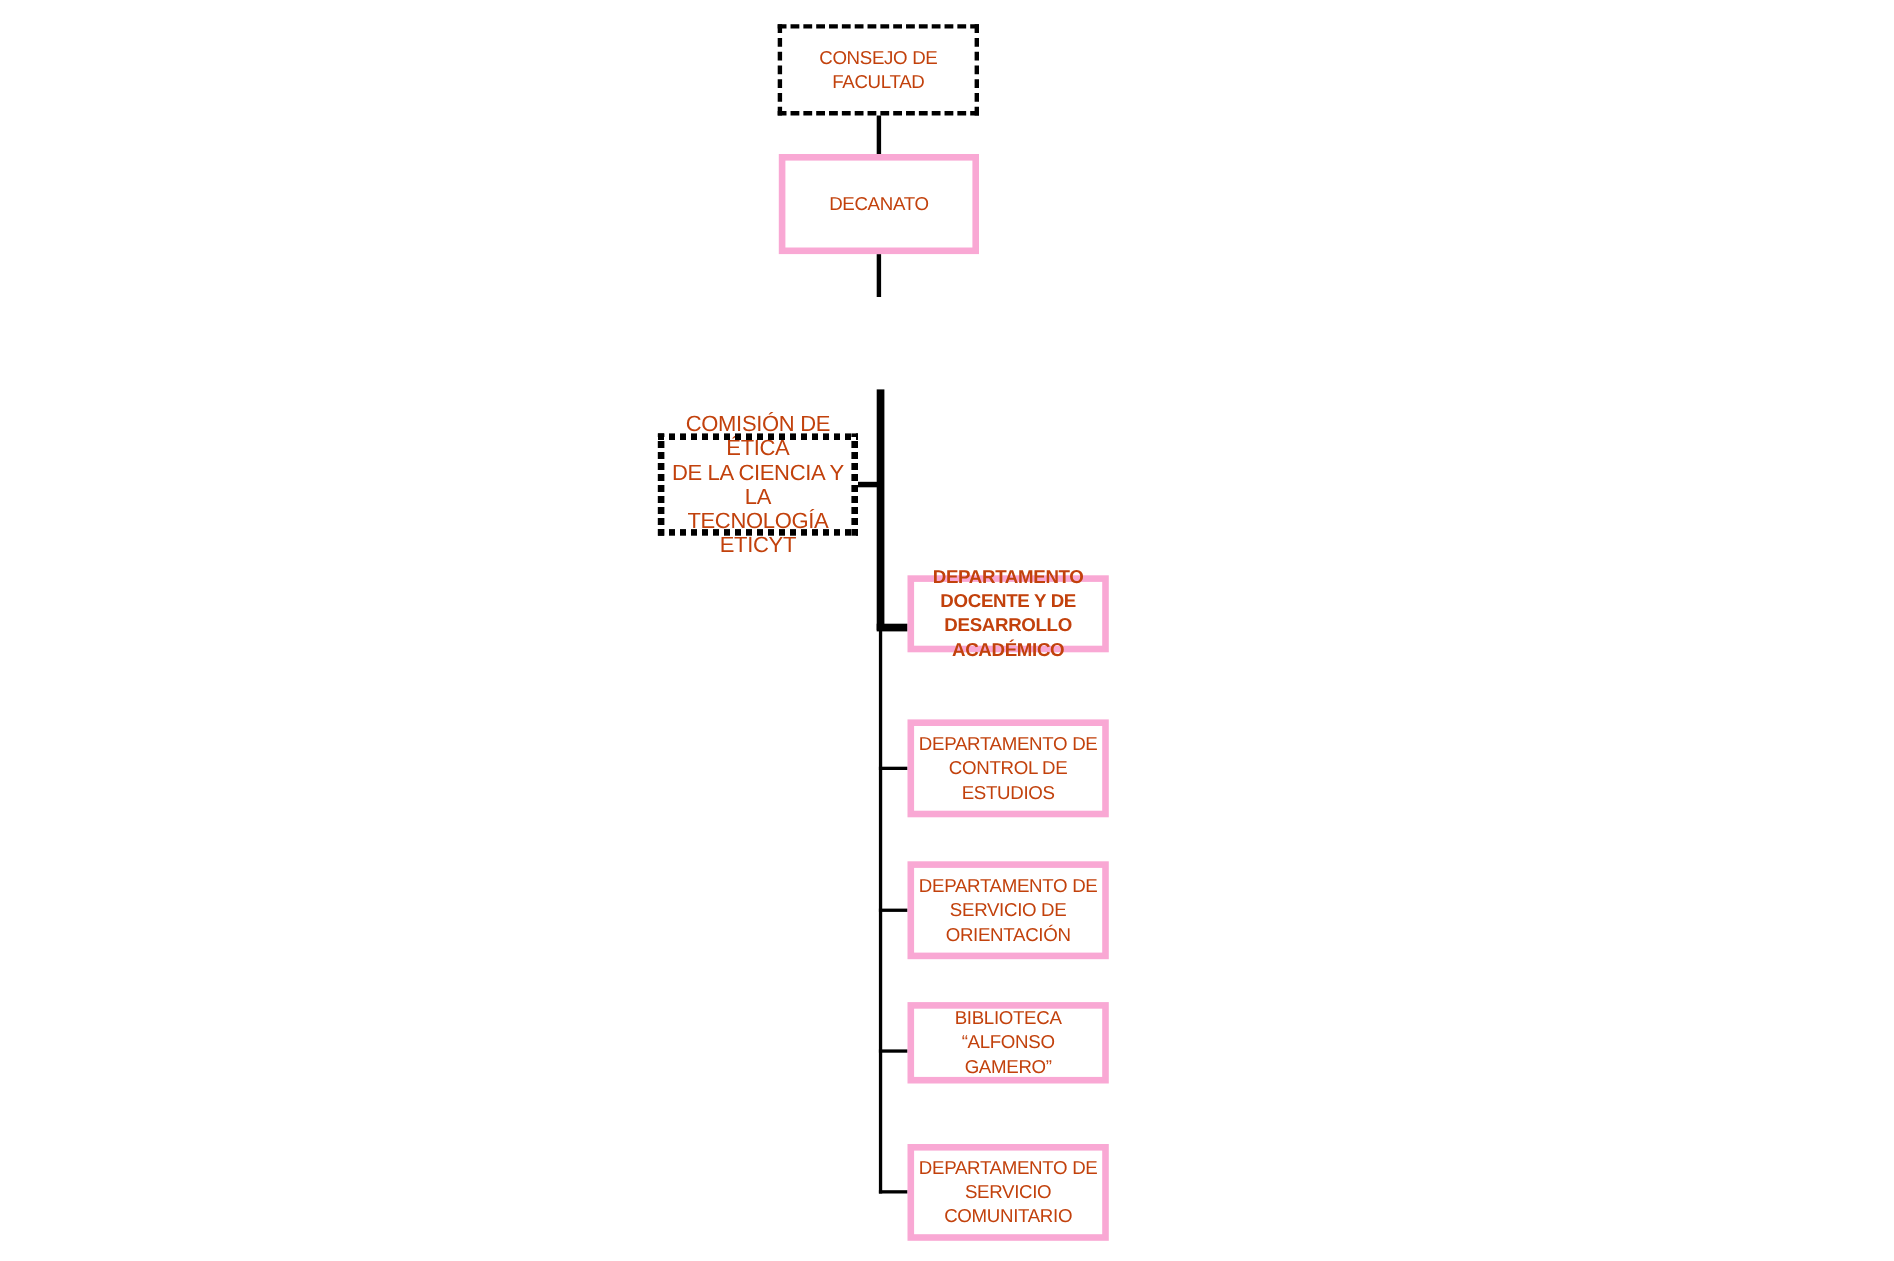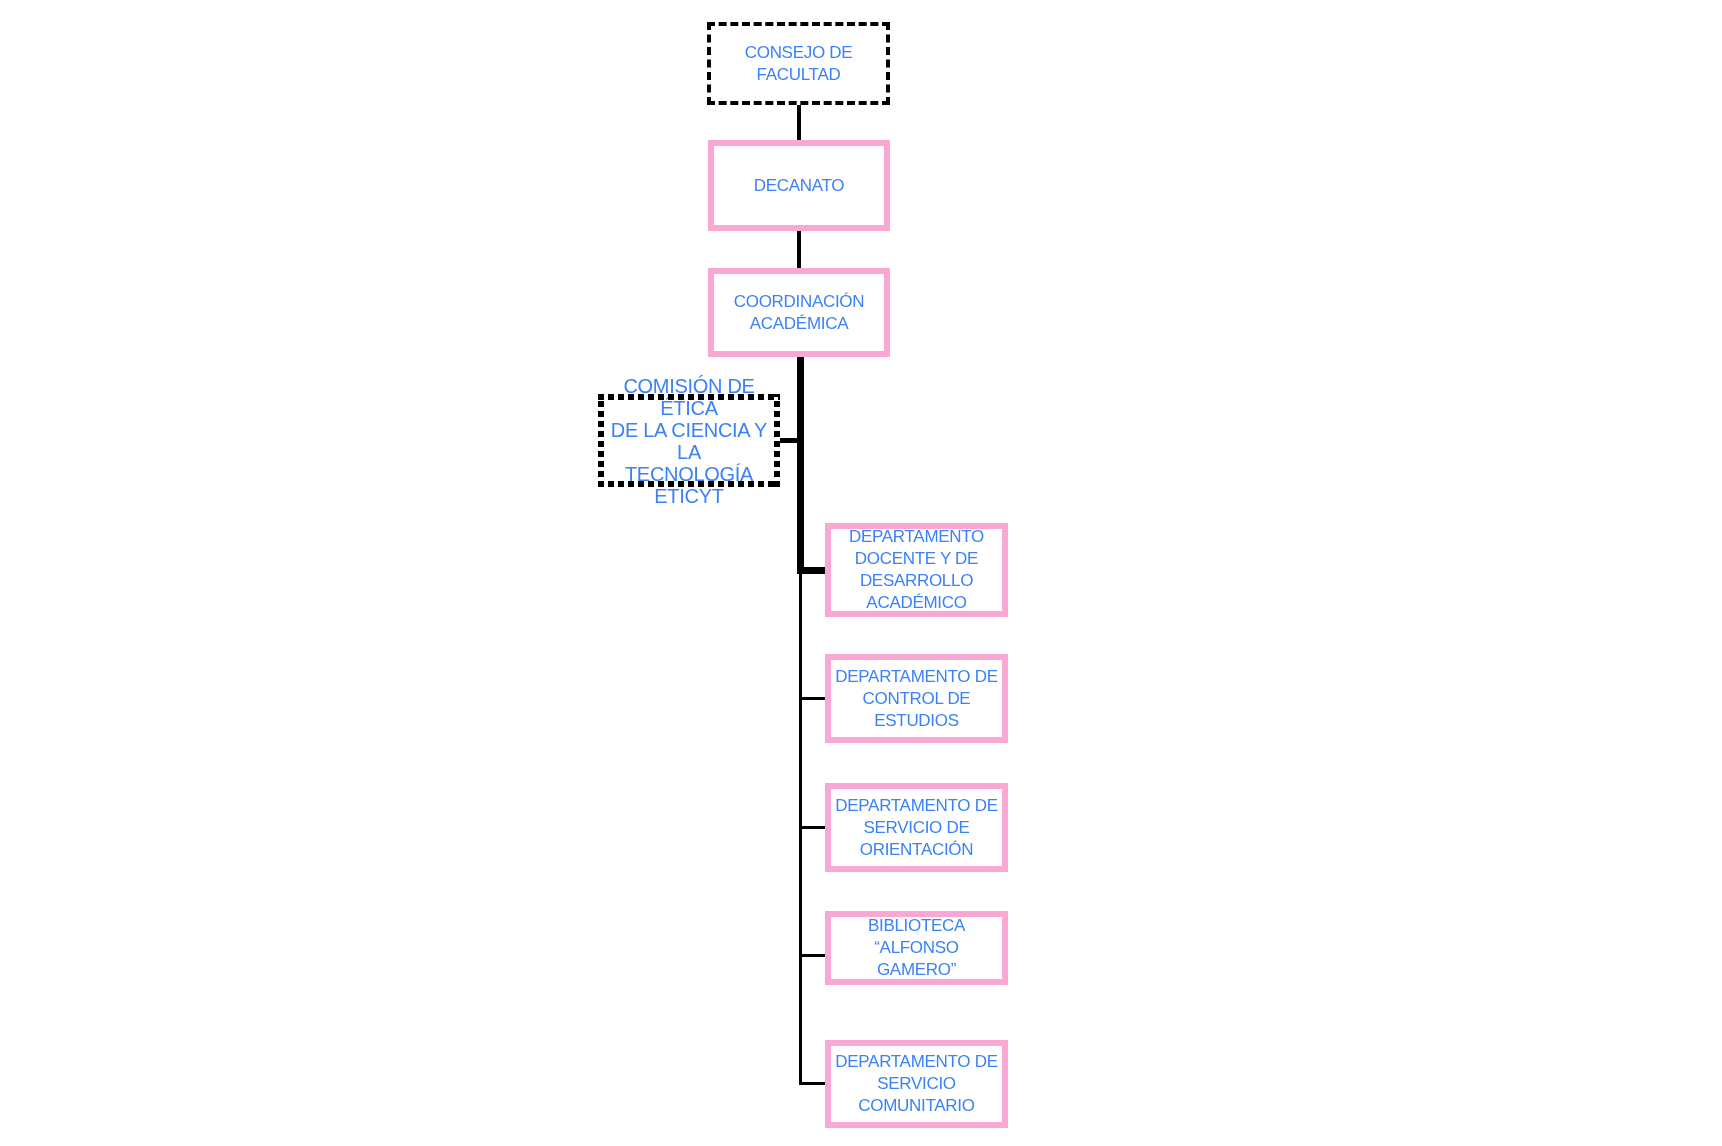--- a/index.html
+++ b/index.html
@@ -6,21 +6,21 @@
     margin: 0;
     padding: 0;
     background: #ffffff;
   }
   .canvas {
     position: relative;
     width: 1722px;
     height: 1146px;
     background: #ffffff;
     font-family: "Liberation Sans", sans-serif;
-    color: #3b82f6;
+    color: #c2410c;
     overflow: hidden;
   }
   .node {
     position: absolute;
     display: flex;
     align-items: center;
     justify-content: center;
     text-align: center;
     background: #ffffff;
     box-sizing: border-box;
@@ -74,36 +74,32 @@
 
   <div class="node dashed" style="left:707px; top:22px; width:183px; height:83px;">
     <span class="label">CONSEJO DE
 FACULTAD</span>
   </div>
 
   <div class="node solid" style="left:708px; top:140px; width:182px; height:91px;">
     <span class="label">DECANATO</span>
   </div>
 
-  <div class="node solid" style="left:708px; top:268px; width:182px; height:89px;">
-    <span class="label">COORDINACIÓN
-ACADÉMICA</span>
-  </div>
 
   <div class="node dotted" style="left:598px; top:394px; width:182px; height:93px;">
     <span class="dot-edge dot-h dot-top"></span>
     <span class="dot-edge dot-h dot-bottom"></span>
     <span class="dot-edge dot-v dot-left"></span>
     <span class="dot-edge dot-v dot-right"></span>
     <span class="label">COMISIÓN DE ÉTICA
 DE LA CIENCIA Y LA
 TECNOLOGÍA ETICYT</span>
   </div>
 
-  <div class="node solid" style="left:825px; top:523px; width:183px; height:94px;">
+  <div class="node solid" style="left:825px; top:523px; width:183px; height:70px;font-weight:bold;">
     <span class="label">DEPARTAMENTO
 DOCENTE Y DE
 DESARROLLO
 ACADÉMICO</span>
   </div>
 
   <div class="node solid" style="left:825px; top:654px; width:183px; height:89px;">
     <span class="label">DEPARTAMENTO DE
 CONTROL DE
 ESTUDIOS</span>

